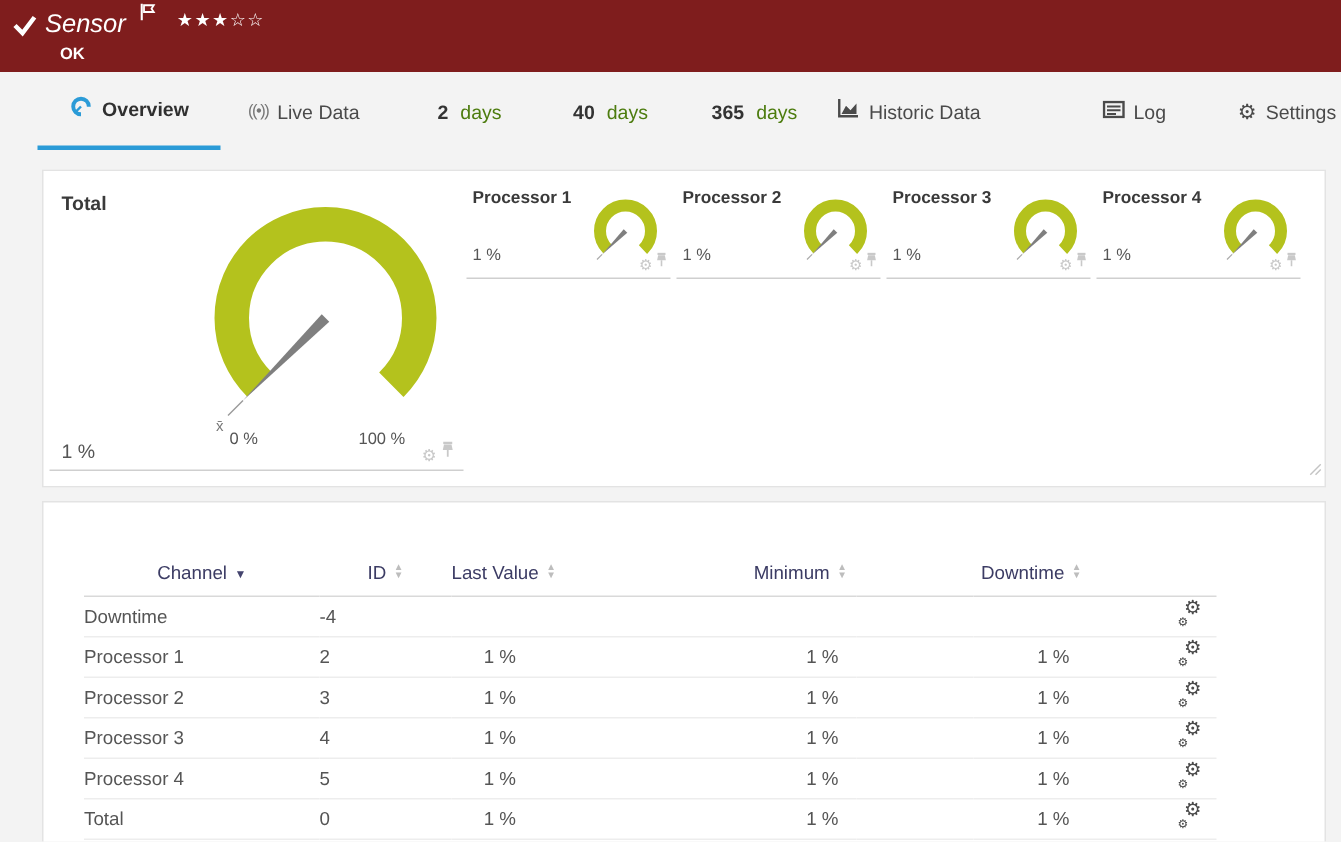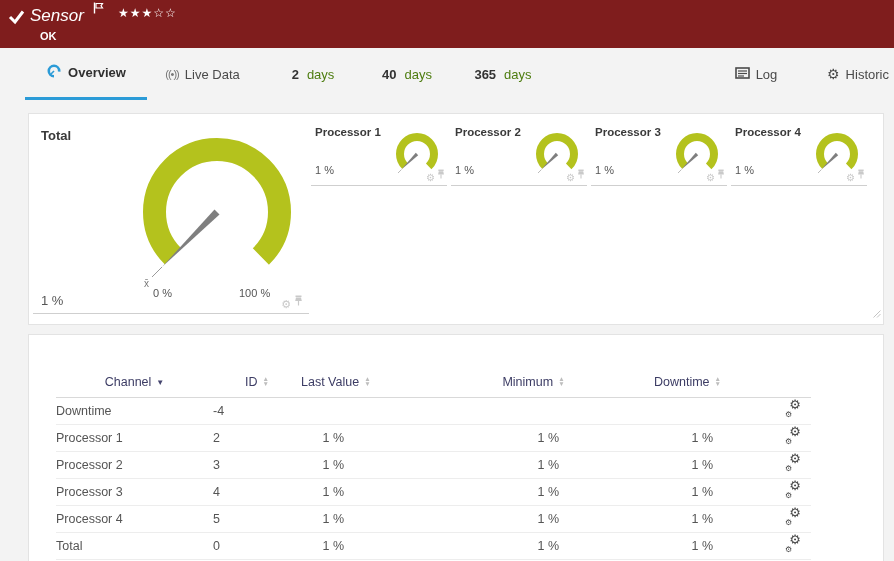--- a/index.html
+++ b/index.html
@@ -136,34 +136,43 @@
     <span class="unit">days</span>
   </div>
   <div class="tab tab-30days">
     <span class="num">40</span>
     <span class="unit">days</span>
   </div>
   <div class="tab tab-365days">
     <span class="num">365</span>
     <span class="unit">days</span>
   </div>
+  <div class="tab tab-historic">
+    <span>
+      <svg width="15" height="13" viewBox="0 0 15 13">
+        <path d="M1.5,0 L1.5,11.5 L14,11.5" fill="none" stroke="#4a4a4a" stroke-width="1.6"></path>
+        <polygon points="3,10 6,4.5 9,7.5 13,3 13,10" fill="#4a4a4a"></polygon>
+      </svg>
+    </span>
+    <span class="tab-label">Historic Data</span>
+  </div>
   <div class="tab tab-log">
     <span>
       <svg width="15" height="12" viewBox="0 0 15 12">
         <rect x="1" y="1" width="13" height="10" fill="none" stroke="#4a4a4a" stroke-width="1.6"></rect>
         <line x1="3" y1="4" x2="12" y2="4" stroke="#4a4a4a" stroke-width="1.2"></line>
         <line x1="3" y1="6.5" x2="12" y2="6.5" stroke="#4a4a4a" stroke-width="1.2"></line>
         <line x1="3" y1="9" x2="9" y2="9" stroke="#4a4a4a" stroke-width="1.2"></line>
       </svg>
     </span>
     <span class="tab-label">Log</span>
   </div>
   <div class="tab tab-settings">
     <span class="gear-glyph">⚙</span>
-    <span class="tab-label">Historic</span>
+    <span class="tab-label">Settings</span>
   </div>
 </div>
 
 <div class="card card-gauges">
 
   <div class="panel-total">
     <div class="panel-title">Total</div>
     <svg class="gauge-big" width="170" height="160" viewBox="0 0 170 160">
       <circle cx="85" cy="80" r="62.5" fill="none" stroke="#b4c21d" stroke-width="23" stroke-dasharray="294.5 392.7" transform="rotate(135 85 80)"></circle>
       <line x1="30" y1="135" x2="20" y2="145" stroke="#9a9a9a" stroke-width="1"></line>

